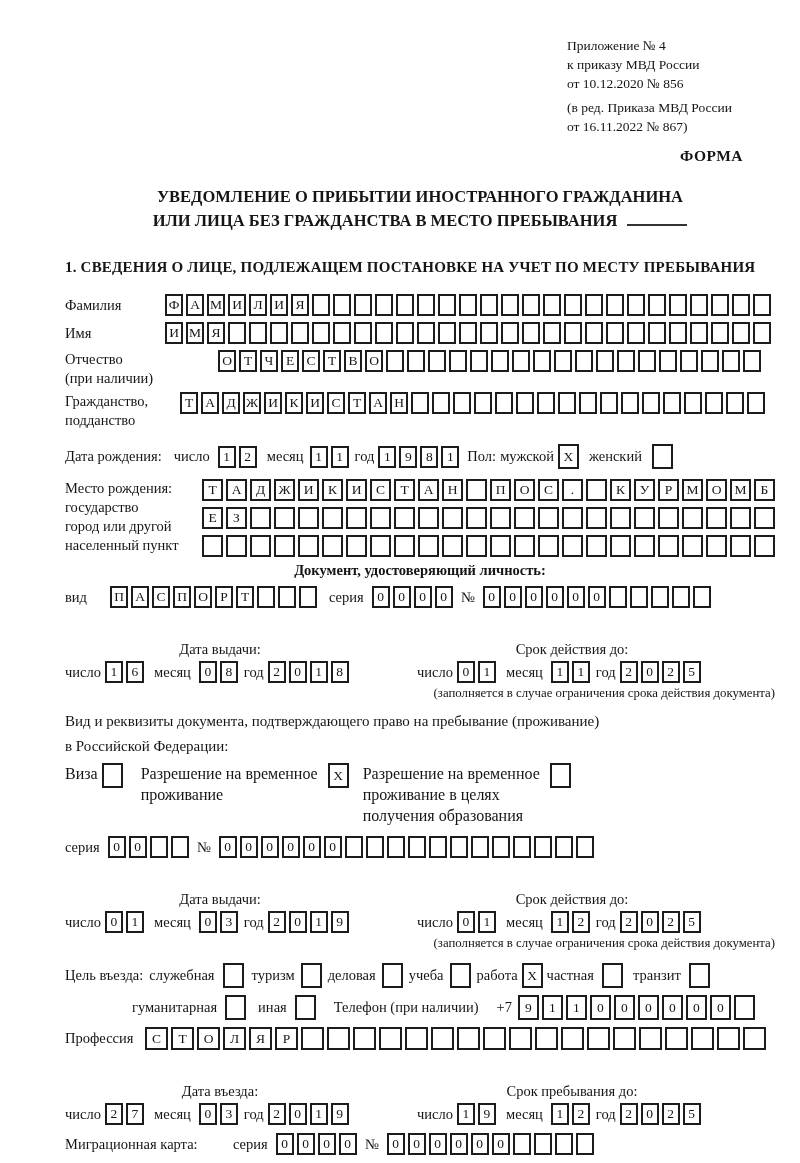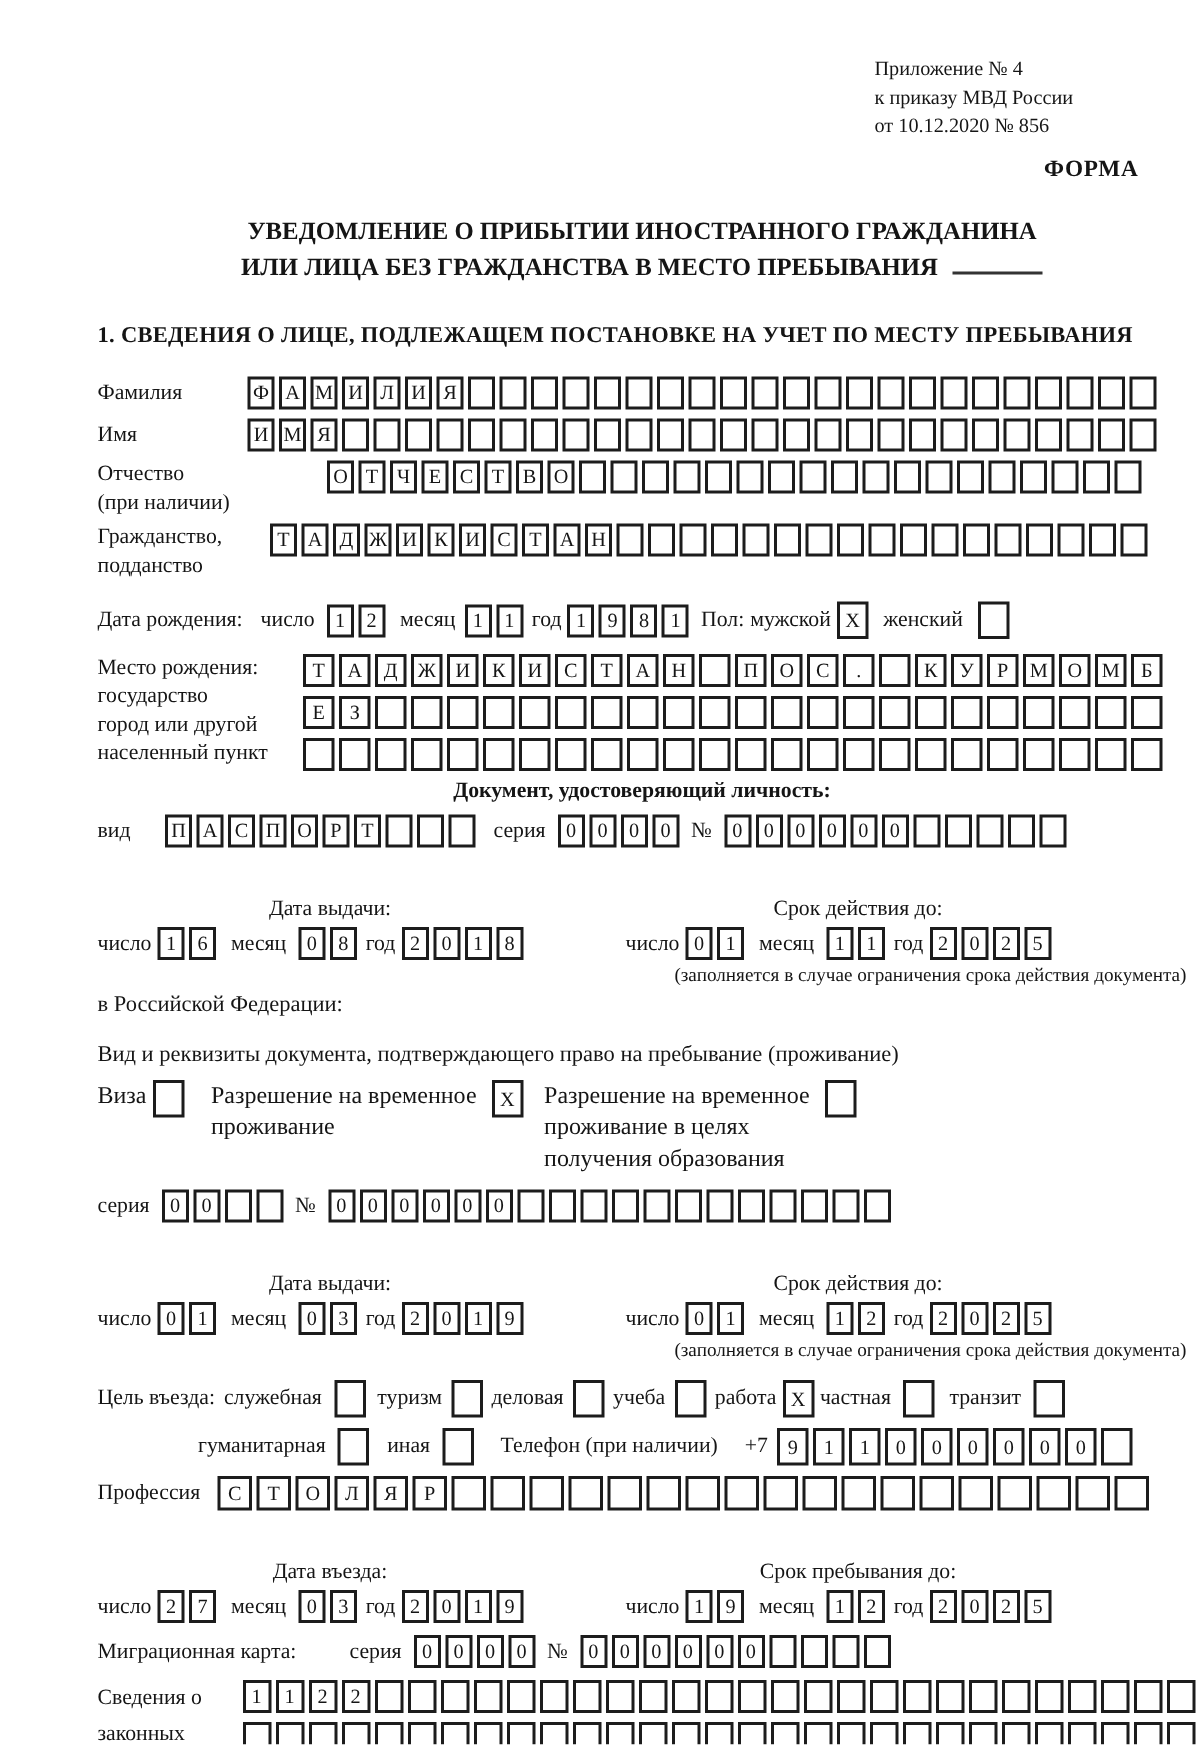--- a/index.html
+++ b/index.html
@@ -1,18 +1,18 @@
 <!DOCTYPE html>
 <html><head>
 <meta charset="utf-8">
 <style>
   html,body{margin:0;padding:0;background:#fff;}
   .page{
     position:relative;width:800px;height:1163px;overflow:hidden;
-    box-sizing:border-box;padding:36px 9px 10px 65px;
+    box-sizing:border-box;padding:36px 25px 10px 65px;
     background:#fff;color:#151515;
     font-family:"Liberation Serif","DejaVu Serif",serif;
   }
   .annex{width:192px;margin-left:auto;margin-right:16px;font-size:13.5px;line-height:19px;}
   .annex-note{margin-top:5px;}
   .forma{margin-top:11px;margin-right:32px;text-align:right;font-weight:bold;font-size:15.5px;letter-spacing:.5px;}
   .title{margin-top:20px;text-align:center;font-weight:bold;font-size:16.5px;line-height:24px;}
   .tline{display:inline-block;width:60px;border-bottom:2.5px solid #333;margin-left:10px;vertical-align:baseline;}
   .sheading{margin-top:26px;font-weight:bold;font-size:15px;letter-spacing:.2px;}
   .frow{display:flex;align-items:flex-start;}
@@ -49,20 +49,24 @@
 </style>
 </head>
 <body>
 
 <div class="page">
 
   <div class="annex">
     <div>Приложение № 4</div>
     <div>к приказу МВД России</div>
     <div>от 10.12.2020 № 856</div>
+    <div class="annex-note">
+      <div>(в ред. Приказа МВД России</div>
+      <div>от 16.11.2022 № 867)</div>
+    </div>
   </div>
 
   <div class="forma">ФОРМА</div>
 
   <div class="title">
     <div>УВЕДОМЛЕНИЕ О ПРИБЫТИИ ИНОСТРАННОГО ГРАЖДАНИНА</div>
     <div><span>ИЛИ ЛИЦА БЕЗ ГРАЖДАНСТВА В МЕСТО ПРЕБЫВАНИЯ</span><span class="tline"></span></div>
   </div>
 
   <div class="sheading">1. СВЕДЕНИЯ О ЛИЦЕ, ПОДЛЕЖАЩЕМ ПОСТАНОВКЕ НА УЧЕТ ПО МЕСТУ ПРЕБЫВАНИЯ</div>
@@ -408,22 +412,22 @@
             <span class="cbox">2</span>
             <span class="cbox">0</span>
             <span class="cbox">2</span>
             <span class="cbox">5</span>
           </div>
       </div>
     </div>
   </div>
   <div class="note-r">(заполняется в случае ограничения срока действия документа)</div>
 
+  <div class="intro mt8">Вид и реквизиты документа, подтверждающего право на пребывание (проживание)</div>
   <div class="intro">в Российской Федерации:</div>
-  <div class="intro mt8">Вид и реквизиты документа, подтверждающего право на пребывание (проживание)</div>
 
   <div class="frow mt4">
     <div class="opt">
       <div class="optlines">Виза</div>
       <div class="boxes chkbox ml4">
           <span class="cbox"></span>
         </div>
     </div>
     <div class="opt ml18">
       <div class="optlines">

